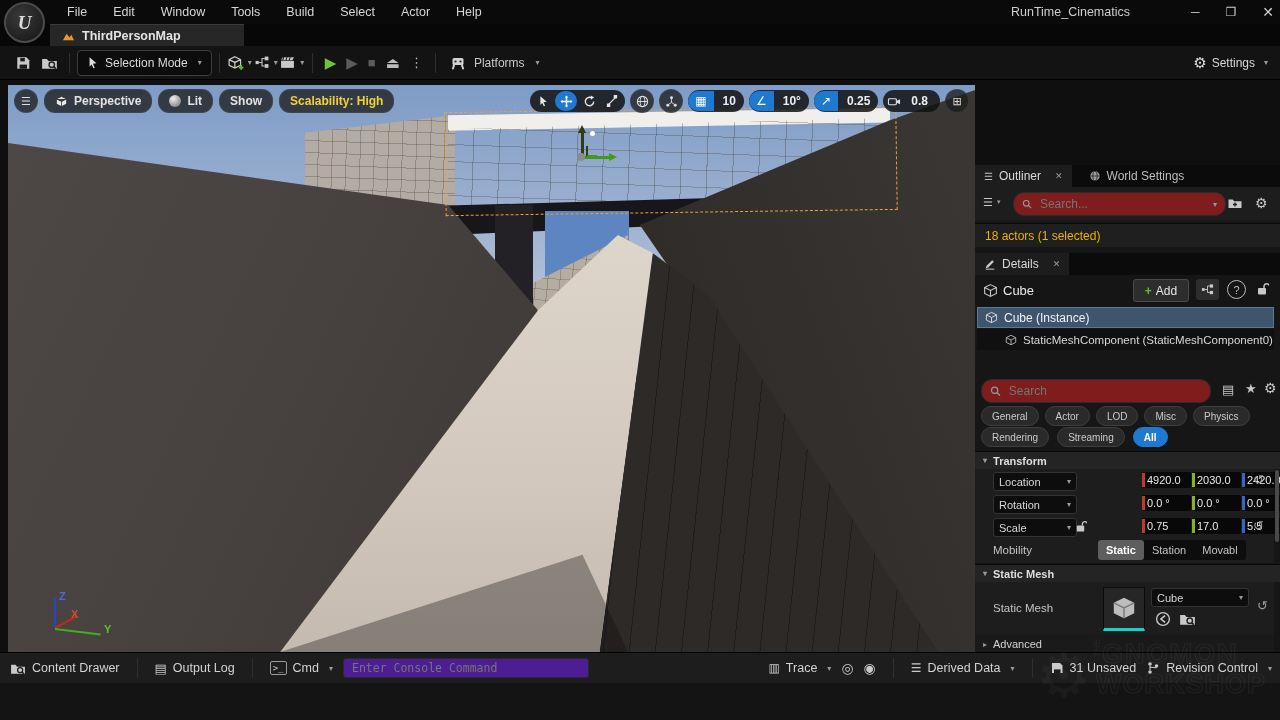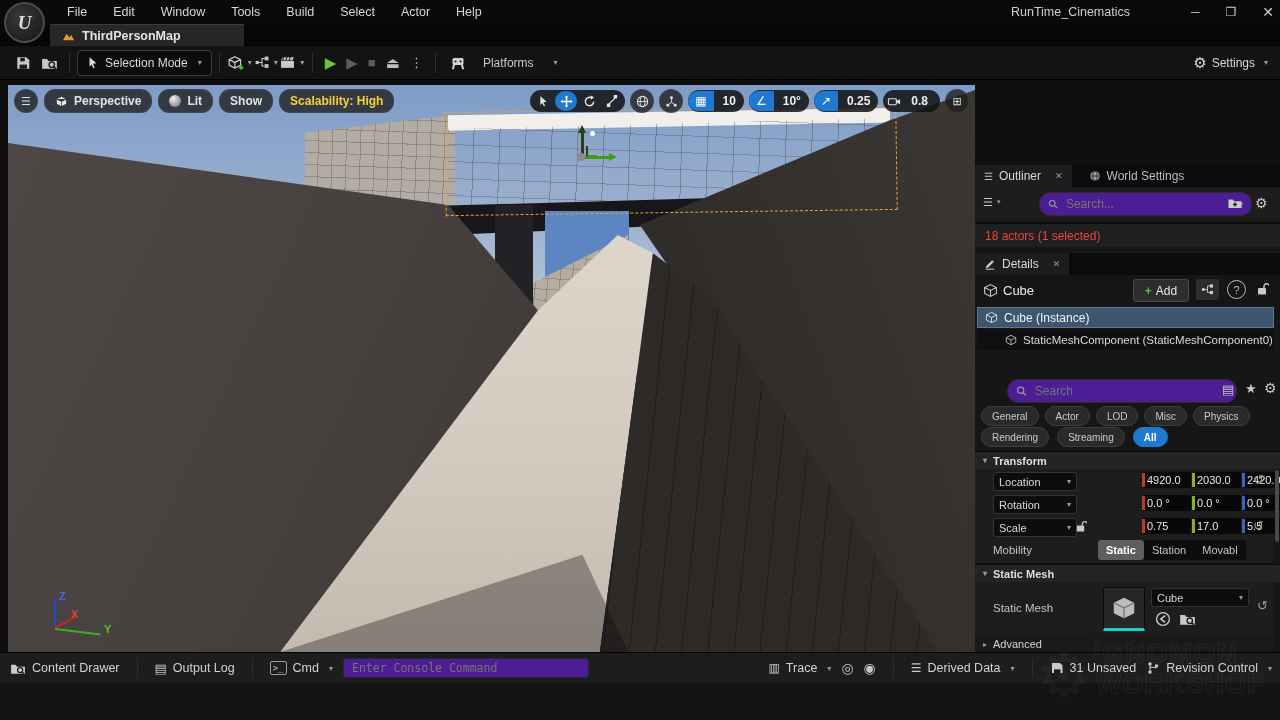--- a/index.html
+++ b/index.html
@@ -102,21 +102,21 @@
             padding:0 7px;color:#fff;font-size:12px;}
   .snap-val{padding:0 8px;color:#eee;font-size:12px;font-weight:bold;}
   #scalability-pill span{color:#f3d13c;}
 
   
   #panel{left:975px;top:85px;width:305px;height:567px;background:#161616;}
   .ptab-row{position:absolute;left:0;width:305px;height:22px;background:#0b0b0b;display:flex;}
   .ptab{height:22px;display:flex;align-items:center;gap:6px;padding:0 9px;color:#d9d9d9;font-size:12px;}
   .ptab.active{background:#1d1d1d;}
   .ptab .x{color:#9a9a9a;font-size:9px;margin-left:8px;}
-  .searchpill{position:absolute;height:22px;background:#4c1d95;border:1px solid #2c2c2c;border-radius:11px;display:flex;align-items:center;padding:0 8px;gap:6px;margin-left:26px;}
+  .searchpill{position:absolute;height:22px;background:#7f1d1d;border:1px solid #2c2c2c;border-radius:11px;display:flex;align-items:center;padding:0 8px;gap:6px;}
   .searchpill input{background:transparent;border:none;outline:none;color:#cfcfcf;font-size:12px;width:100%;font-family:"Liberation Sans",sans-serif;}
   .cat-pill{height:18px;border:1px solid #3e3e3e;background:#2a2a2a;border-radius:10px;display:flex;align-items:center;padding:0 10px;color:#cacaca;font-size:10px;}
   .cat-pill.blue{background:#1f79d0;border-color:#1f79d0;color:#fff;font-weight:bold;}
   .sect-head{position:absolute;left:0;width:305px;height:18px;background:#242424;border-top:1px solid #0a0a0a;
              display:flex;align-items:center;gap:6px;padding-left:8px;box-sizing:border-box;color:#dedede;font-size:11px;font-weight:bold;}
   .prow{position:absolute;left:0;width:299px;border-bottom:1px solid #141414;background:#1d1d1d;}
   .drop{position:absolute;height:17px;background:#0d0d0d;border:1px solid #333;border-radius:3px;display:flex;align-items:center;
         justify-content:space-between;padding:0 5px;color:#d8d8d8;font-size:11px;}
   .vfield{position:absolute;width:44px;height:16px;background:#080808;border-radius:2px;display:flex;align-items:center;
           padding-left:5px;color:#e8e8e8;font-size:11px;margin-left:44px;}
@@ -222,21 +222,21 @@
         </svg>
       <span class="chev">▾</span>
     </div>
     <div class="sep"></div>
     <span class="playbtn" style="color:#6ec437;">▶</span>
     <span class="playbtn" style="color:#5c5c5c;">▶</span>
     <span class="playbtn" style="color:#5c5c5c;font-size:13px;">■</span>
     <span class="playbtn" style="color:#bdbdbd;">⏏</span>
     <span class="playbtn" style="color:#bdbdbd;font-size:13px;">⋮</span>
     <div class="sep"></div>
-    <div class="tbtn" style="gap:16px;padding:0 6px;">
+    <div class="tbtn" style="gap:7px;padding:0 6px;">
       <svg class="svgi" width="18" height="14" viewBox="0 0 16 14">
           <rect x="2.5" y="2" width="11" height="7" rx="1.5" fill="#d2d2d2"></rect>
           <path d="M4 9 L3 12.5 M12 9 L13 12.5" stroke="#d2d2d2" stroke-width="2" stroke-linecap="round"></path>
           <circle cx="5.5" cy="5.5" r="1.1" fill="#1c1c1c"></circle>
           <circle cx="10.5" cy="5.5" r="1.1" fill="#1c1c1c"></circle>
         </svg>
       <span>Platforms</span>
       <span class="chev">▾</span>
     </div>
     <div id="settings-btn">
@@ -394,21 +394,21 @@
           <input placeholder="Search..." style="">
           <span class="chev">▾</span>
         </div>
         <svg class="svgi" style="position:absolute;left:252px;top:9px;" width="16" height="14" viewBox="0 0 15 14">
             <path d="M1 3.5 h4.2 l1.4 1.8 H14 V12 H1 Z" fill="#c9c9c9"></path>
             <path d="M7.5 6.5 v4 M5.5 8.5 h4" stroke="#1c1c1c" stroke-width="1.3"></path>
           </svg>
         <span style="position:absolute;left:280px;top:8px;font-size:14px;color:#c9c9c9;">⚙</span>
       </div>
 
-      <div class="abs" style="left:0;top:58px;width:305px;height:24px;background:#1f1f1f;border-top:1px solid #0a0a0a;display:flex;align-items:center;padding-left:10px;box-sizing:border-box;color:#ef4444;">
+      <div class="abs" style="left:0;top:58px;width:305px;height:24px;background:#1f1f1f;border-top:1px solid #0a0a0a;display:flex;align-items:center;padding-left:10px;box-sizing:border-box;color:#eab308;">
         <span>18 actors (1 selected)</span>
       </div>
 
       <div class="ptab-row" style="top:88px;">
         <div class="ptab active">
           <svg class="svgi" width="12" height="12" viewBox="0 0 14 14">
               <path d="M2 12 l1-3 6.5-6.5 2 2 L5 11 Z" fill="#c9c9c9"></path>
               <line x1="2" y1="13" x2="12" y2="13" stroke="#c9c9c9" stroke-width="1.2"></line>
             </svg>
           <span>Details</span>

